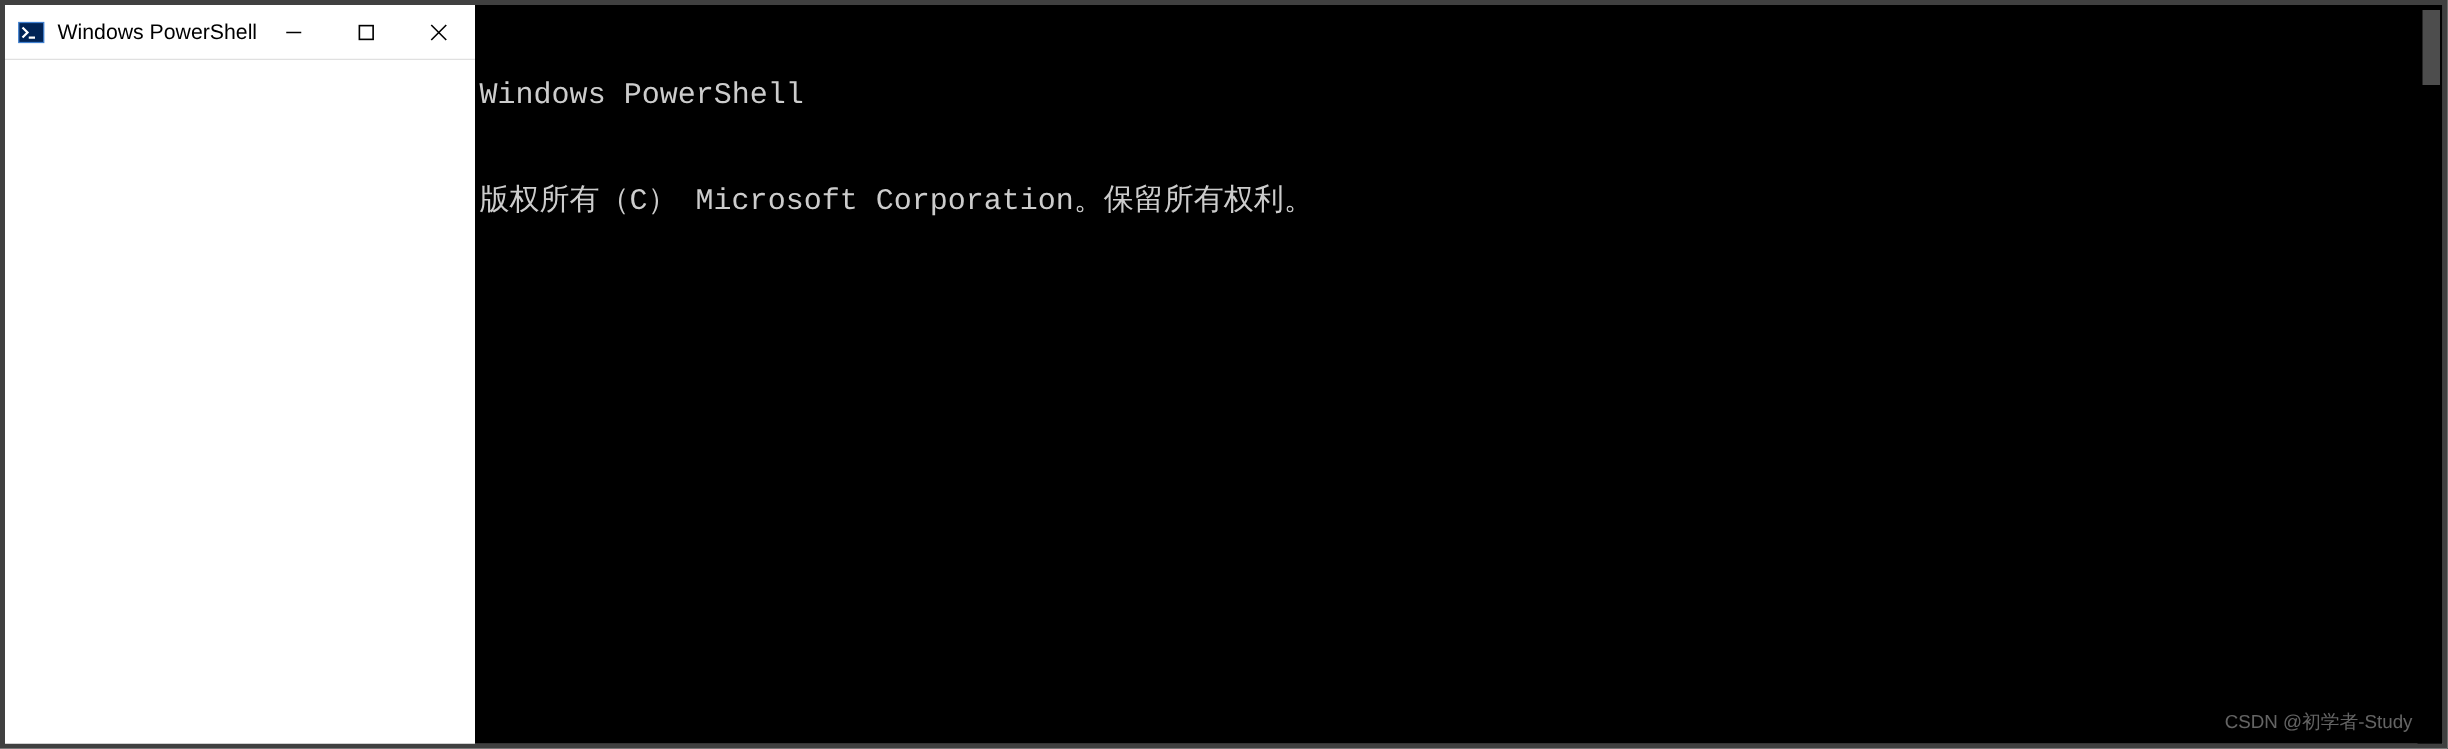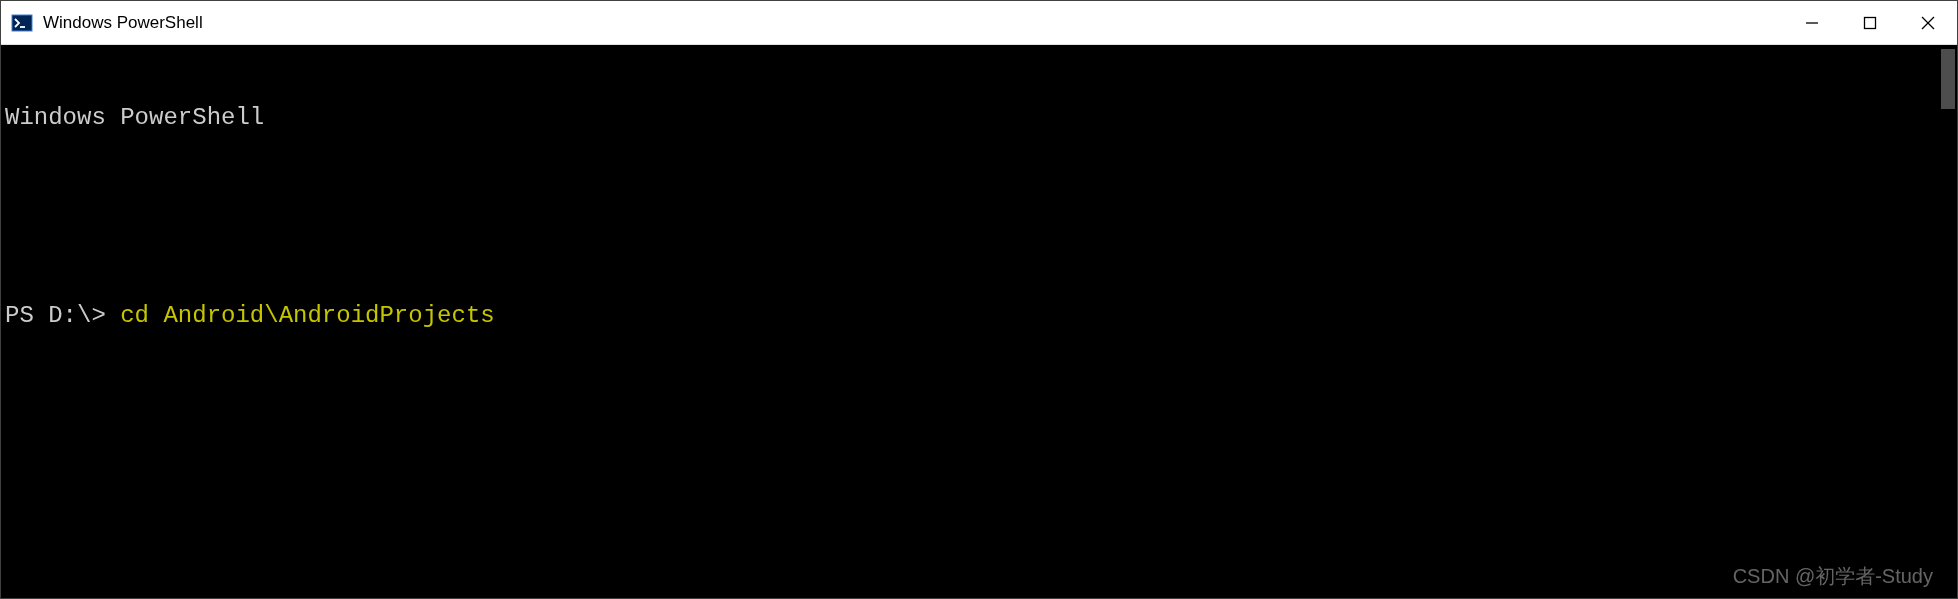--- a/index.html
+++ b/index.html
@@ -12,22 +12,22 @@
       height: 599px;
       background: #ffffff;
       font-family: "Segoe UI", Tahoma, sans-serif;
       overflow: hidden;
       position: relative;
     }
     .window {
       width: 100%;
       height: 100%;
       display: flex;
-      flex-direction: column;
-      border: 1px solid #404040;
+      flex-direction: row;
+      border: 4px solid #404040;
     }
     .titlebar {
       height: 44px;
       background: #ffffff;
       display: flex;
       align-items: center;
       padding-left: 10px;
       border-bottom: 1px solid #e0e0e0;
     }
     .titlebar-icon {
@@ -89,21 +89,21 @@
       right: 2px;
       top: 4px;
       width: 14px;
       height: 60px;
       background: #4d4d4d;
     }
     .watermark {
       position: absolute;
       right: 24px;
       bottom: 8px;
-      font-size: 20px;
+      font-size: 15px;
       color: rgba(200, 200, 200, 0.5);
       font-family: "Microsoft YaHei", sans-serif;
     }
   </style>
 </head>
 <body>
 
 <div class="window">
   <div class="titlebar">
     <div class="titlebar-icon">
@@ -130,23 +130,23 @@
           <line x1="2" y1="2" x2="14" y2="14" stroke="currentColor" stroke-width="1.3"></line>
           <line x1="14" y1="2" x2="2" y2="14" stroke="currentColor" stroke-width="1.3"></line>
         </svg>
       </div>
     </div>
   </div>
 
   <div class="terminal-area">
     <div class="terminal-content">
       <span class="line">Windows PowerShell</span>
+      <span class="line">版权所有（C） Microsoft Corporation。保留所有权利。</span>
       <span class="line"></span>
       <span class="line"></span>
-      <span class="line"><span>PS D:\&gt; </span><span class="yellow">cd Android\AndroidProjects</span></span>
       
       
       
       
       
       
       
       
       
     </div>

